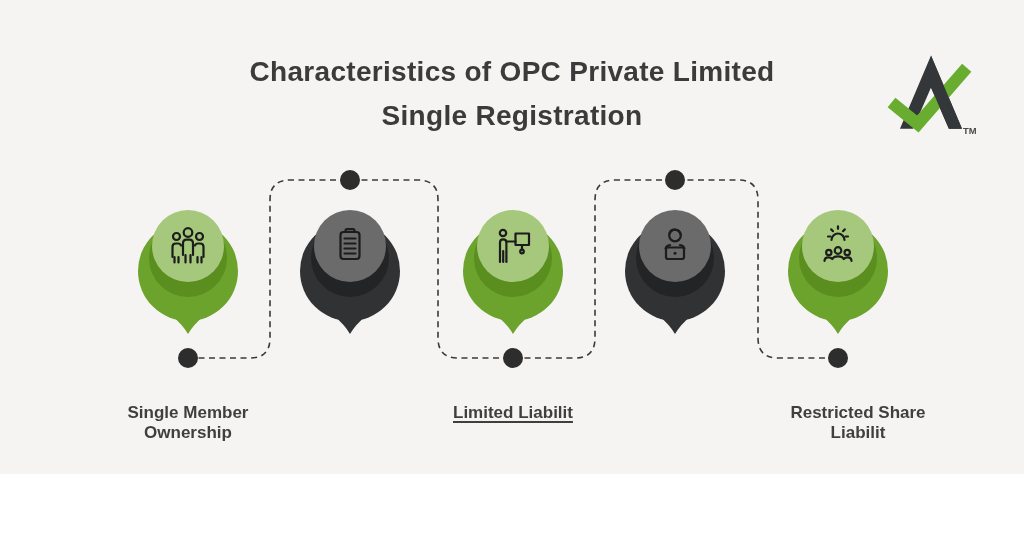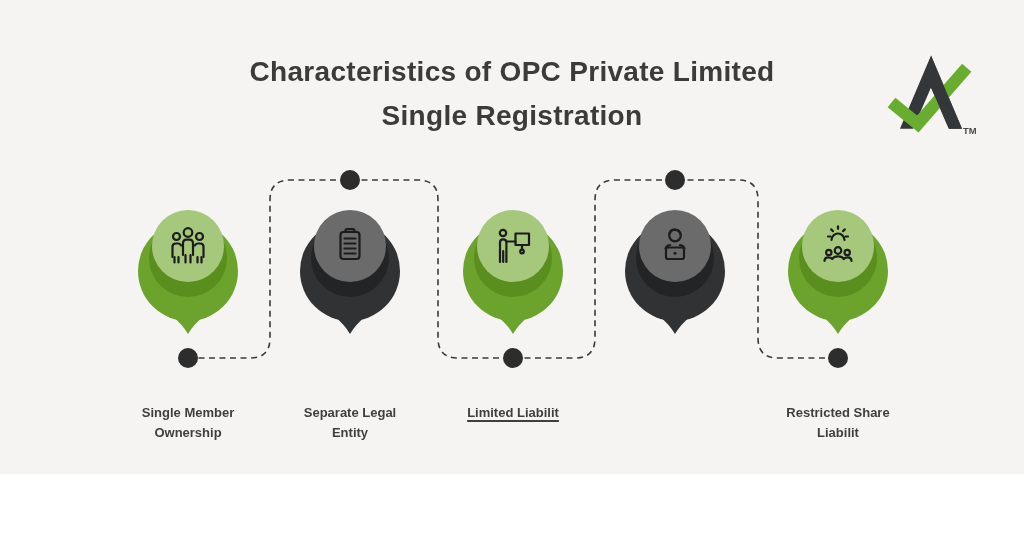--- a/index.html
+++ b/index.html
@@ -18,21 +18,21 @@
   .logo{position:absolute;left:884px;top:50px;}
   .diagram{position:absolute;left:0;top:0;}
   .connector{fill:none;stroke:var(--line);stroke-width:1.6;stroke-dasharray:6 4.5;}
   .dot{fill:var(--dot);}
   .pin-body{fill:var(--green);} .pin-shadow{fill:var(--greenShadow);} .pin-top{fill:var(--greenLight);}
   .node-dark .pin-body{fill:var(--dark);} .node-dark .pin-shadow{fill:var(--darkShadow);}
   .node-dark .pin-top{fill:var(--grayLight);}
   .icon{stroke:var(--icon);stroke-width:2.2;fill:none;stroke-linecap:round;stroke-linejoin:round;}
   .icon .fill{fill:var(--icon);stroke:none;}
   .node-label{position:absolute;top:403px;width:180px;text-align:center;
-              font-size:13px;font-weight:700;color:var(--label);line-height:20px;}
+              font-size:17px;font-weight:700;color:var(--label);line-height:20px;}
   .node-label .underlined{text-decoration:underline;text-underline-offset:3px;text-decoration-thickness:2px;}
   .logo-a{fill:var(--logoDark);} .logo-check{stroke:var(--logoGreen);stroke-width:13;fill:none;}
   .logo-tm{font-size:10px;font-weight:700;fill:var(--tm);font-family:"Liberation Sans",sans-serif;}
 </style>
 </head>
 <body>
 
 <div class="canvas">
 
   <div class="title">
@@ -129,25 +129,21 @@
         <circle cx="33.2" cy="31.5" r="2.7"></circle>
         <path d="M10.5,40 Q10.5,36.3 14.3,36.3 Q17,36.3 18.3,38 Q19.5,35.3 24,35.3 Q28.5,35.3 29.7,38 Q31,36.3 33.7,36.3 Q37.5,36.3 37.5,40"></path>
       </g>
     </g>
   </svg>
 
   <div class="node-label" style="left:98px">
     <span>Single Member</span><br>
     <span>Ownership</span>
   </div>
-  <div class="node-label" style="left:260px">
-    <span>Separate Legal</span><br>
-    <span>Entity</span>
-  </div>
   <div class="node-label" style="left:423px">
     <span class="underlined">Limited Liabilit</span>
   </div>
-  <div class="node-label" style="left:748px">
+  <div class="node-label" style="left:768px">
     <span>Restricted Share</span><br>
     <span>Liabilit</span>
   </div>
 
 </div>
 
 </body></html>

